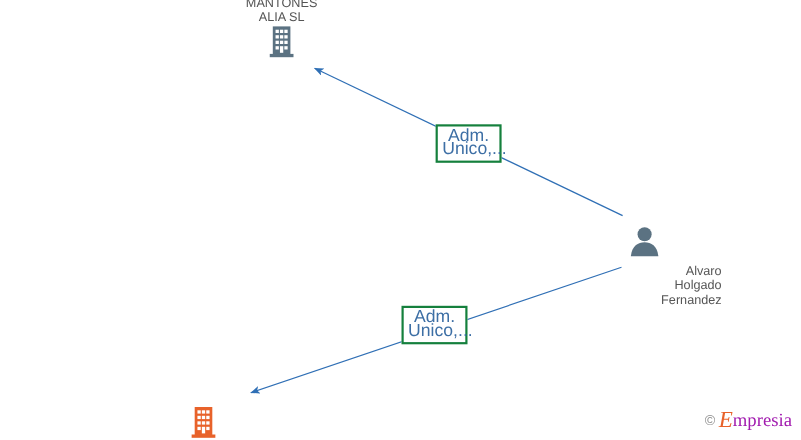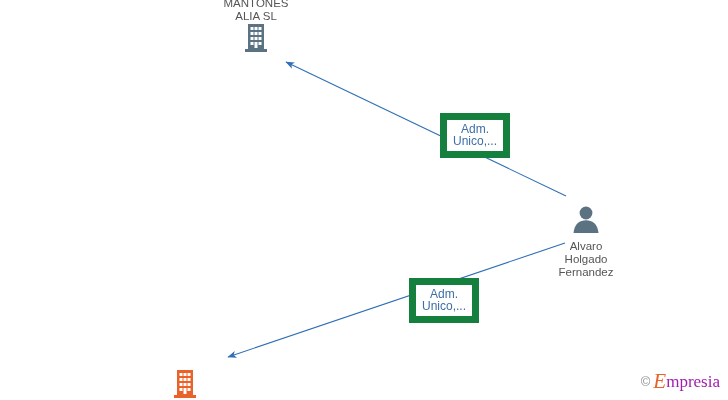--- a/index.html
+++ b/index.html
@@ -36,31 +36,30 @@
     line-height: 13px;
     color: #555555;
     white-space: pre-line;
   }
   .company-icon {
     display: block;
     margin: 0 auto;
   }
   .edge-label {
     position: absolute;
-    border: 7px solid #15803d;
+    border: 2px solid #15803d;
     background: #ffffff;
     color: #3d6fa5;
-    font-size: 12px;
+    font-size: 16px;
     line-height: 12px;
     text-align: center;
     padding: 3px 4px 4px 4px;
     width: 48px;
     box-sizing: content-box;
     white-space: pre-line;
-    margin-left: 44px;
   }
   .watermark {
     position: absolute;
     right: 8px;
     bottom: 6px;
     display: flex;
     align-items: center;
     font-size: 17px;
     color: #e8622a;
     font-family: "Liberation Serif", serif;
@@ -76,20 +75,21 @@
     font-size: 21px;
     font-style: italic;
     margin-right: 0px;
   }
   .watermark .wm-rest {
     color: #a21caf;
     font-size: 17px;
   }
   .person-name {
     margin-top: 2px;
+    text-align: right;
   }
 </style>
 </head>
 <body>
 
 <div id="canvas">
 
   <svg class="edges" viewBox="0 0 728 400">
     <defs>
       <marker id="arrow-blue" markerWidth="9" markerHeight="9" refX="7.5" refY="3.2" orient="auto" markerUnits="strokeWidth">

